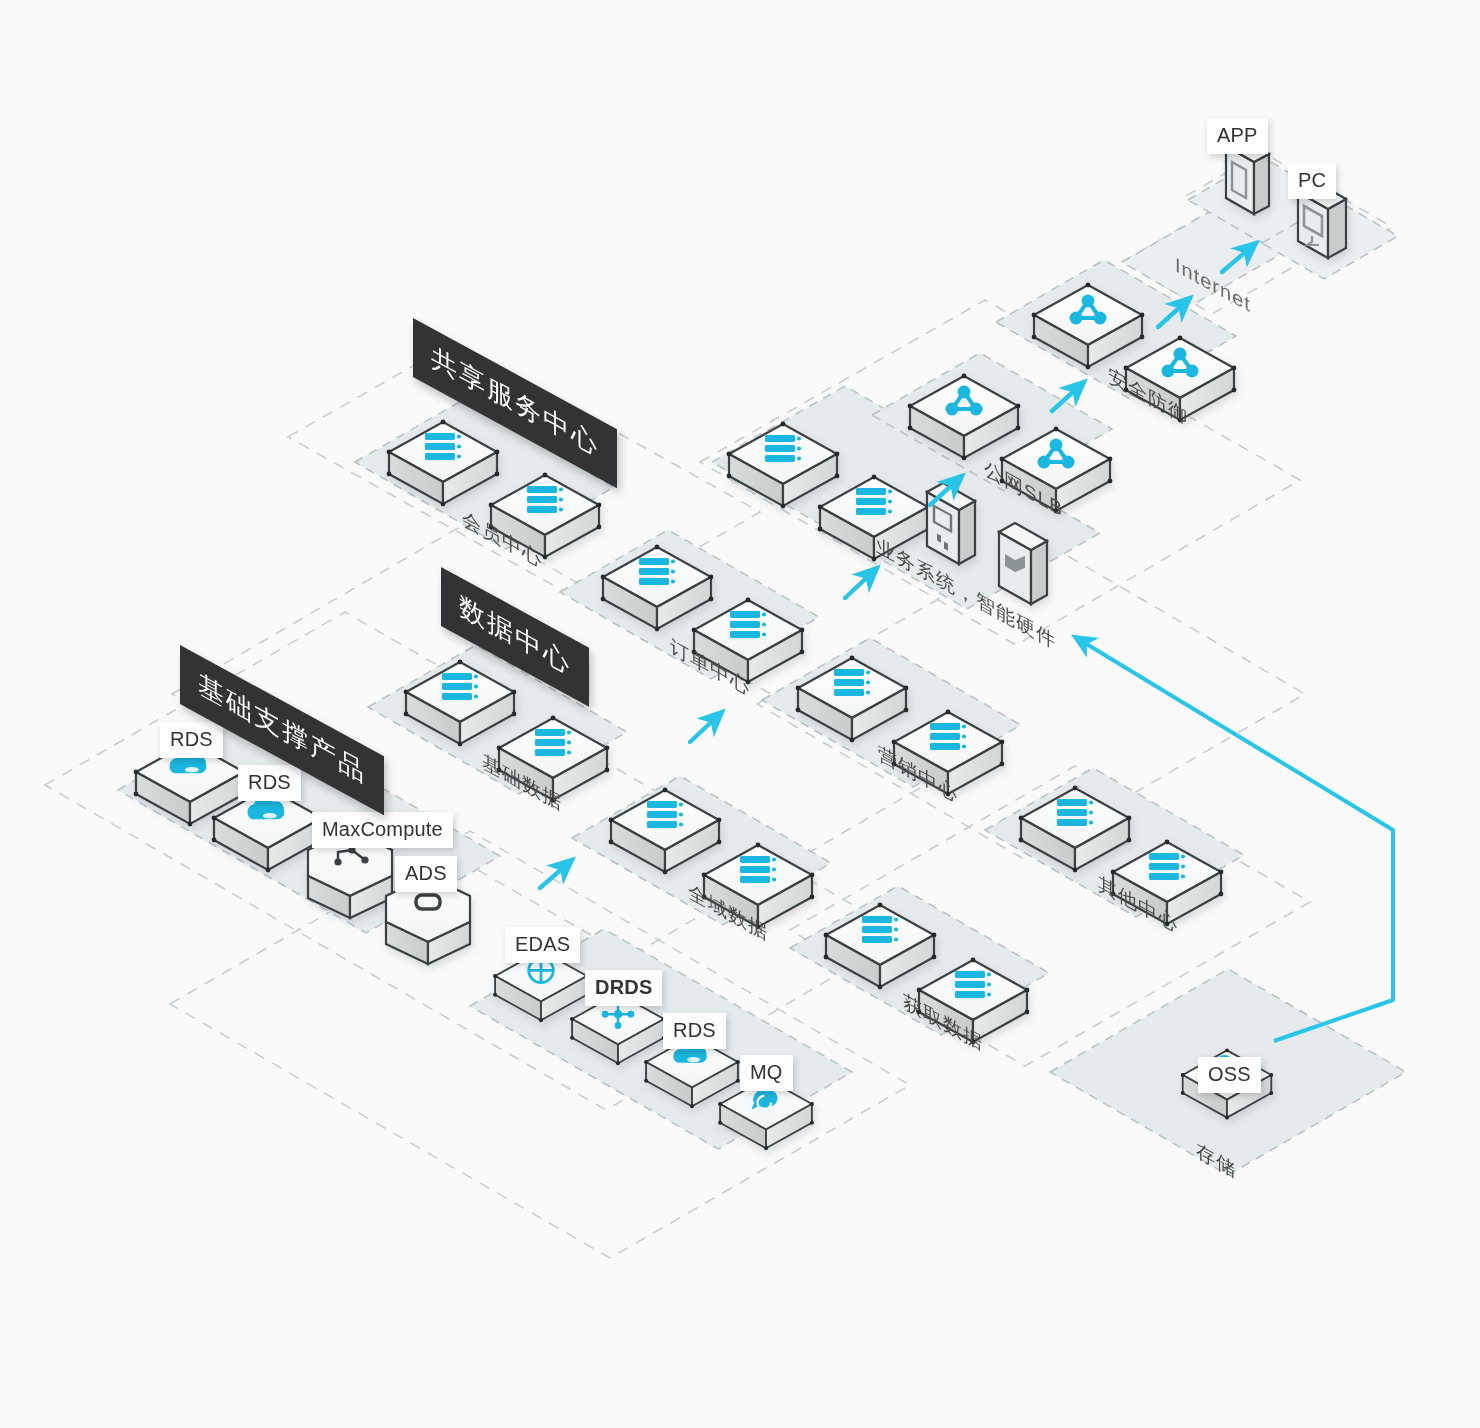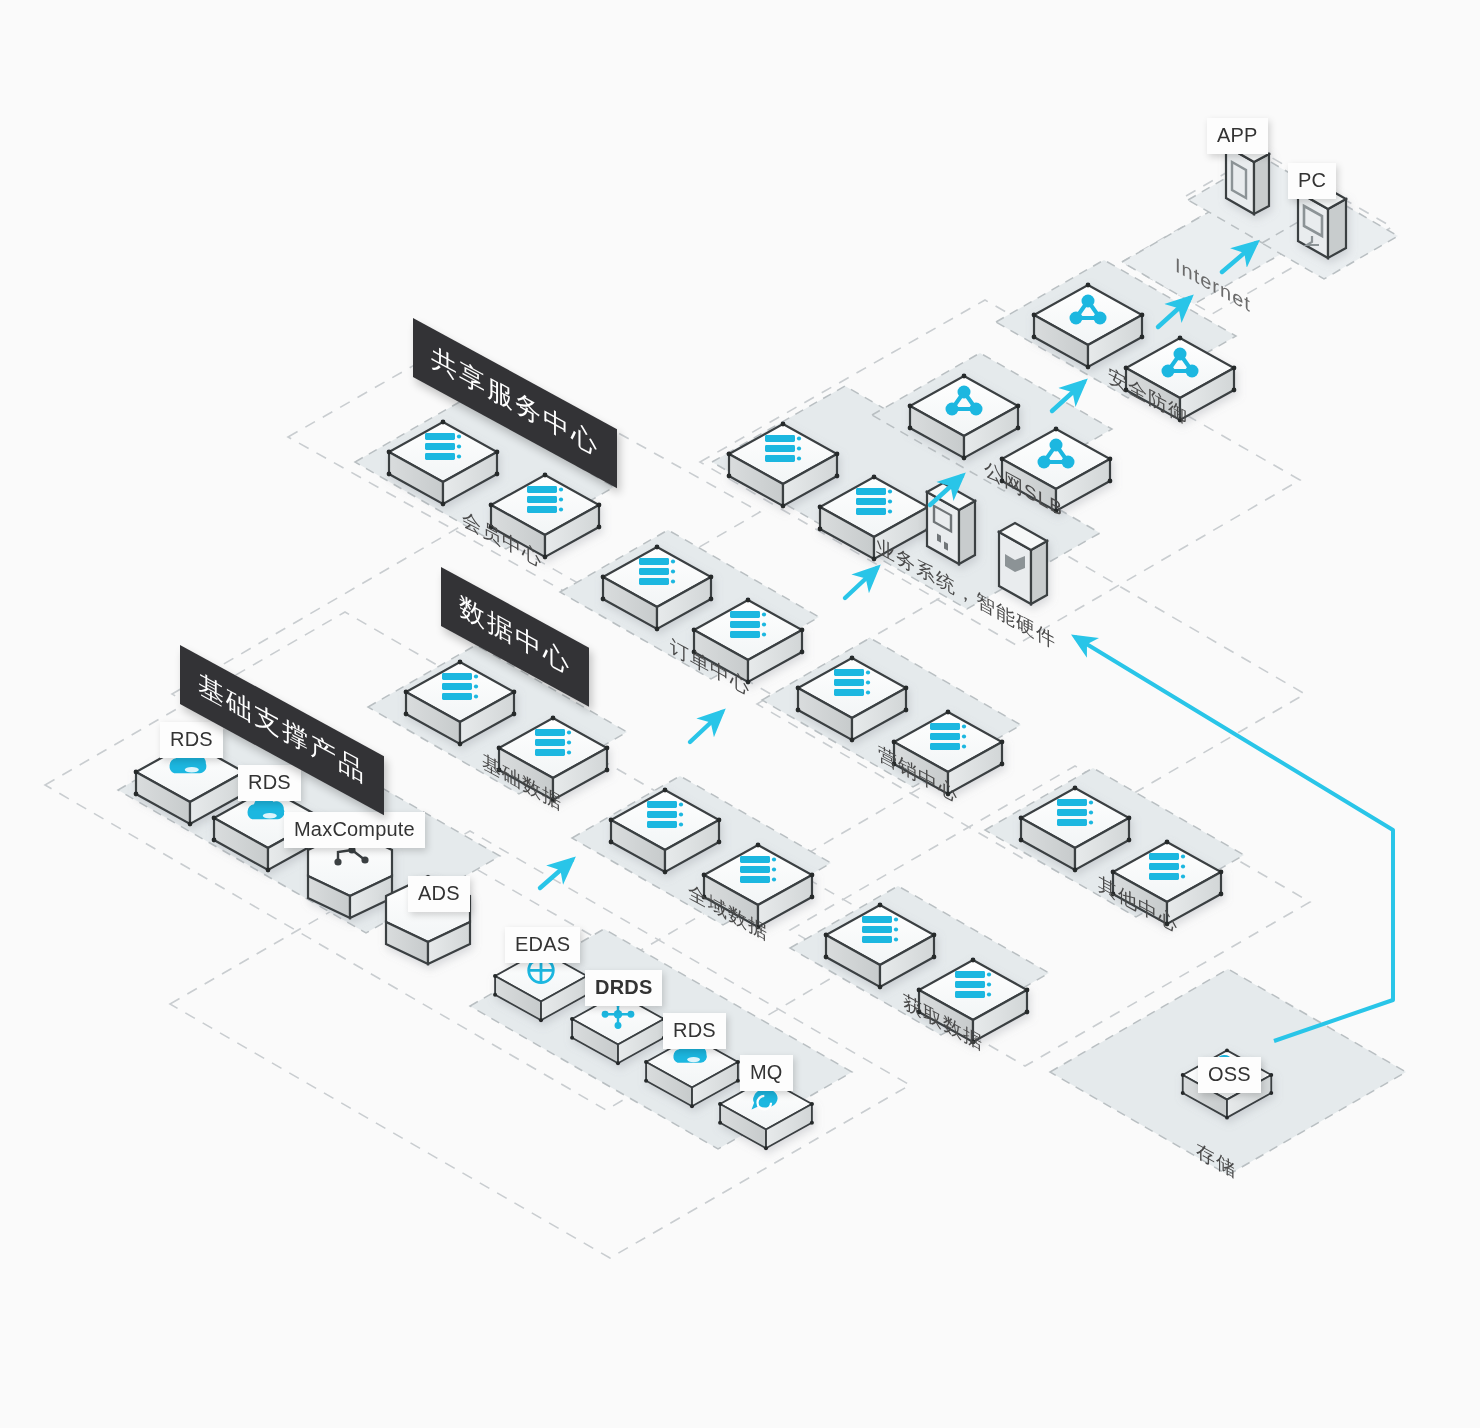--- a/index.html
+++ b/index.html
@@ -414,22 +414,22 @@
 
   <g>
     <path d="M1274,1041 L1393,1000 L1393,830 L1075,637" stroke="#29c5e8" stroke-width="4" fill="none" stroke-linejoin="round" marker-end="url(#arrowCyan)"></path>
   </g>
 </svg>
 
 </div>
 
 <div class="chip" style="left:160px;top:722px;">RDS</div>
 <div class="chip" style="left:238px;top:765px;">RDS</div>
-<div class="chip" style="left:284px;top:812px;">MaxCompute</div>
-<div class="chip" style="left:408px;top:856px;margin-top:20px;">ADS</div>
+<div class="chip" style="left:312px;top:812px;">MaxCompute</div>
+<div class="chip" style="left:395px;top:856px;">ADS</div>
 
 <div class="chip" style="left:505px;top:927px;">EDAS</div>
 <div class="chip" style="left:585px;top:970px;font-weight:bold;">DRDS</div>
 <div class="chip" style="left:663px;top:1013px;">RDS</div>
 <div class="chip" style="left:740px;top:1055px;">MQ</div>
 
 <div class="chip" style="left:1198px;top:1057px;">OSS</div>
 
 <div class="chip" style="left:1207px;top:118px;font-size:20px;">APP</div>
 <div class="chip" style="left:1288px;top:163px;font-size:20px;">PC</div>

